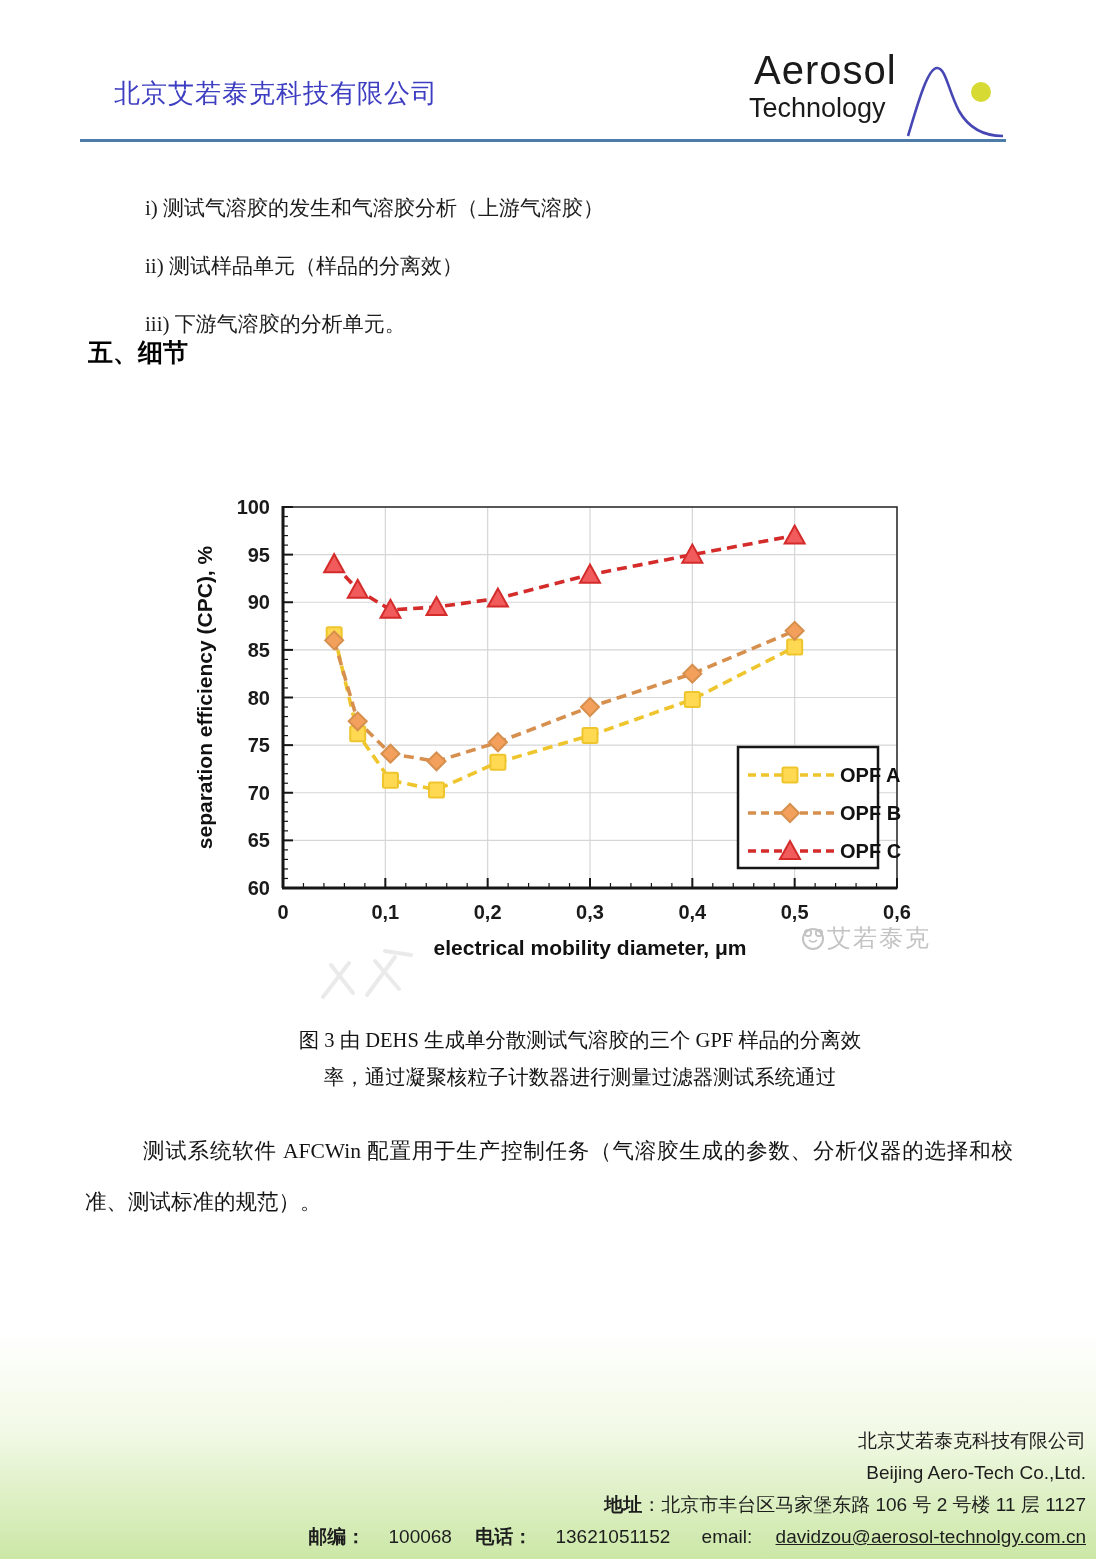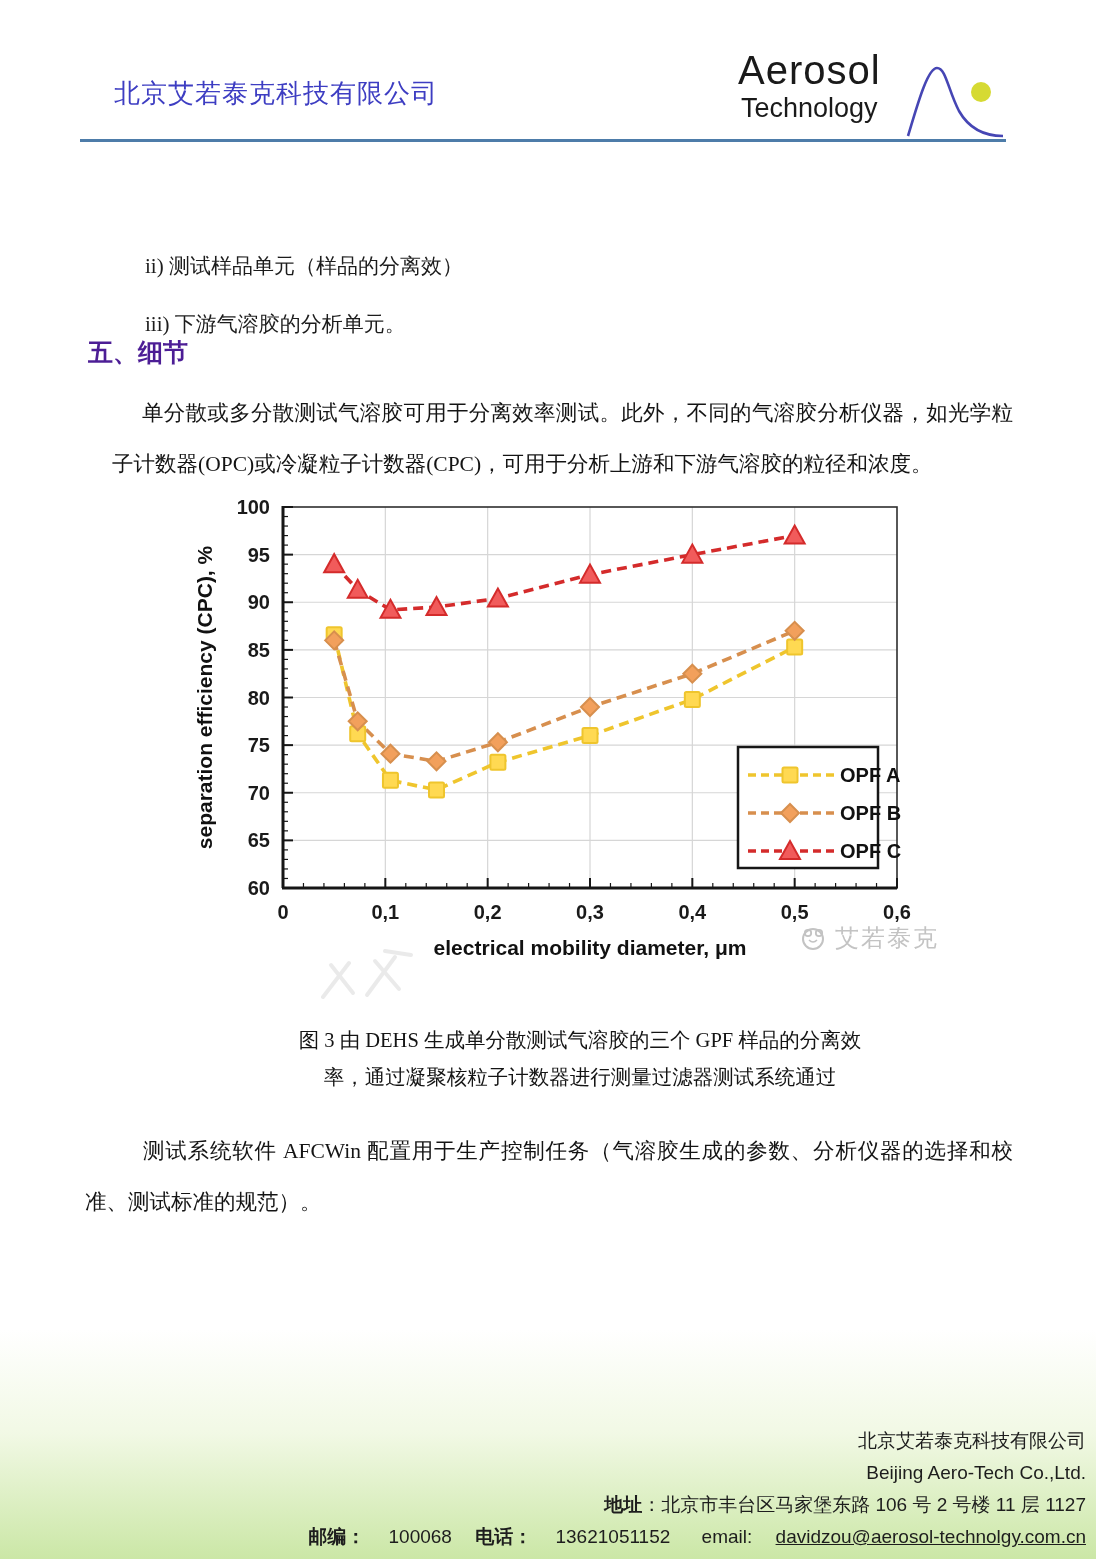--- a/index.html
+++ b/index.html
@@ -4,41 +4,41 @@
 <style>
   html,body{margin:0;padding:0;background:#ffffff;}
   .page{position:relative;width:1096px;height:1559px;background:#ffffff;overflow:hidden;
         font-family:"Liberation Serif",serif;color:#1c1c1c;}
 
   
   .company-title{position:absolute;left:114px;top:76px;font-size:26px;letter-spacing:1px;
                  color:#3d3dc2;font-weight:400;}
   .logo{position:absolute;left:738px;top:48px;width:270px;height:92px;}
   .logo-text{position:absolute;left:0;top:0;text-align:left;font-family:"Liberation Sans",sans-serif;color:#1a1a1a;}
-  .logo-line1{font-size:40px;font-weight:500;line-height:44px;letter-spacing:1px;}
+  .logo-line1{font-size:40px;font-weight:500;line-height:44px;letter-spacing:1px;margin-left:16px;}
   .logo-line2{font-size:27px;font-weight:400;line-height:32px;text-align:center;}
   .logo-curve{position:absolute;left:165px;top:0;}
   .divider{position:absolute;left:80px;top:139px;width:926px;height:3px;background:#4d7ca9;}
 
   
   .list-item{position:absolute;left:145px;font-size:21px;white-space:nowrap;}
   .section-heading{position:absolute;left:88px;top:336px;font-size:25px;font-weight:700;
-                   font-family:"Liberation Sans",sans-serif;color:#4c1d95;}
+                   font-family:"Liberation Sans",sans-serif;color:#000000;}
   .para{position:absolute;font-size:21.5px;line-height:51px;text-align:justify;color:#141414;}
   .para1{left:112px;top:388px;width:901px;text-indent:30px;}
   .para2{left:85px;top:1126px;width:928px;text-indent:58px;}
 
   
   .chart-svg{position:absolute;left:190px;top:495px;}
   .tick{font-family:"Liberation Sans",sans-serif;font-size:20px;font-weight:600;fill:#1a1a1a;}
   .axis-label{font-family:"Liberation Sans",sans-serif;font-size:21px;font-weight:700;fill:#111;}
   .legend-text{font-family:"Liberation Sans",sans-serif;font-size:20px;font-weight:600;fill:#111;}
 
   
-  .chart-watermark{position:absolute;left:800px;top:922px;display:flex;align-items:center;gap:8px;
+  .chart-watermark{position:absolute;left:800px;top:922px;display:flex;align-items:center;gap:0;
                    color:#c3c3c3;font-family:"Liberation Sans",sans-serif;font-size:24px;letter-spacing:2px;}
   .wm-fragment{position:absolute;left:315px;top:945px;opacity:.45;}
 
   
   .caption{position:absolute;left:230px;top:1022px;width:700px;text-align:center;
            font-size:20.5px;line-height:37px;color:#141414;}
 
   
   .footer{position:absolute;left:0;top:1330px;width:1102px;height:229px;
           background:linear-gradient(180deg, rgba(255,255,255,0) 0%, rgba(240,248,226,.9) 45%, #cbe7a6 100%);}
@@ -59,26 +59,26 @@
       <div class="logo-line1">Aerosol</div>
       <div class="logo-line2">Technology</div>
     </div>
     <svg class="logo-curve" width="105" height="92" viewBox="0 0 105 92">
       <path d="M5,88 C13,62 24,20 34,20 C43,20 45,42 56,63 C68,84 86,88 100,88" fill="none" stroke="#4646b4" stroke-width="2.6"></path>
       <circle cx="78" cy="44" r="10" fill="#d6da33"></circle>
     </svg>
   </div>
   <div class="divider"></div>
 
+  <div class="list-item" style="top:194px;">i) 测试气溶胶的发生和气溶胶分析（上游气溶胶）</div>
   <div class="list-item" style="top:252px;">ii) 测试样品单元（样品的分离效）</div>
   <div class="list-item" style="top:310px;">iii) 下游气溶胶的分析单元。</div>
 
   <div class="section-heading">五、细节</div>
 
-  <div class="para para1">单分散或多分散测试气溶胶可用于分离效率测试。此外，不同的气溶胶分析仪器，如光学粒子计数器(OPC)或冷凝粒子计数器(CPC)，可用于分析上游和下游气溶胶的粒径和浓度。</div>
 
   <svg id="chart-svg" class="chart-svg" width="740" height="480" viewBox="0 0 740 480">
       <line x1="195.33333333333334" y1="12" x2="195.33333333333334" y2="393" stroke="#d6d6d6" stroke-width="1.2"></line>
       <line x1="297.6666666666667" y1="12" x2="297.6666666666667" y2="393" stroke="#d6d6d6" stroke-width="1.2"></line>
       <line x1="400.00000000000006" y1="12" x2="400.00000000000006" y2="393" stroke="#d6d6d6" stroke-width="1.2"></line>
       <line x1="502.33333333333337" y1="12" x2="502.33333333333337" y2="393" stroke="#d6d6d6" stroke-width="1.2"></line>
       <line x1="604.6666666666667" y1="12" x2="604.6666666666667" y2="393" stroke="#d6d6d6" stroke-width="1.2"></line>
       <line x1="93" y1="345.375" x2="707" y2="345.375" stroke="#d6d6d6" stroke-width="1.2"></line>
       <line x1="93" y1="297.75" x2="707" y2="297.75" stroke="#d6d6d6" stroke-width="1.2"></line>
       <line x1="93" y1="250.125" x2="707" y2="250.125" stroke="#d6d6d6" stroke-width="1.2"></line>

